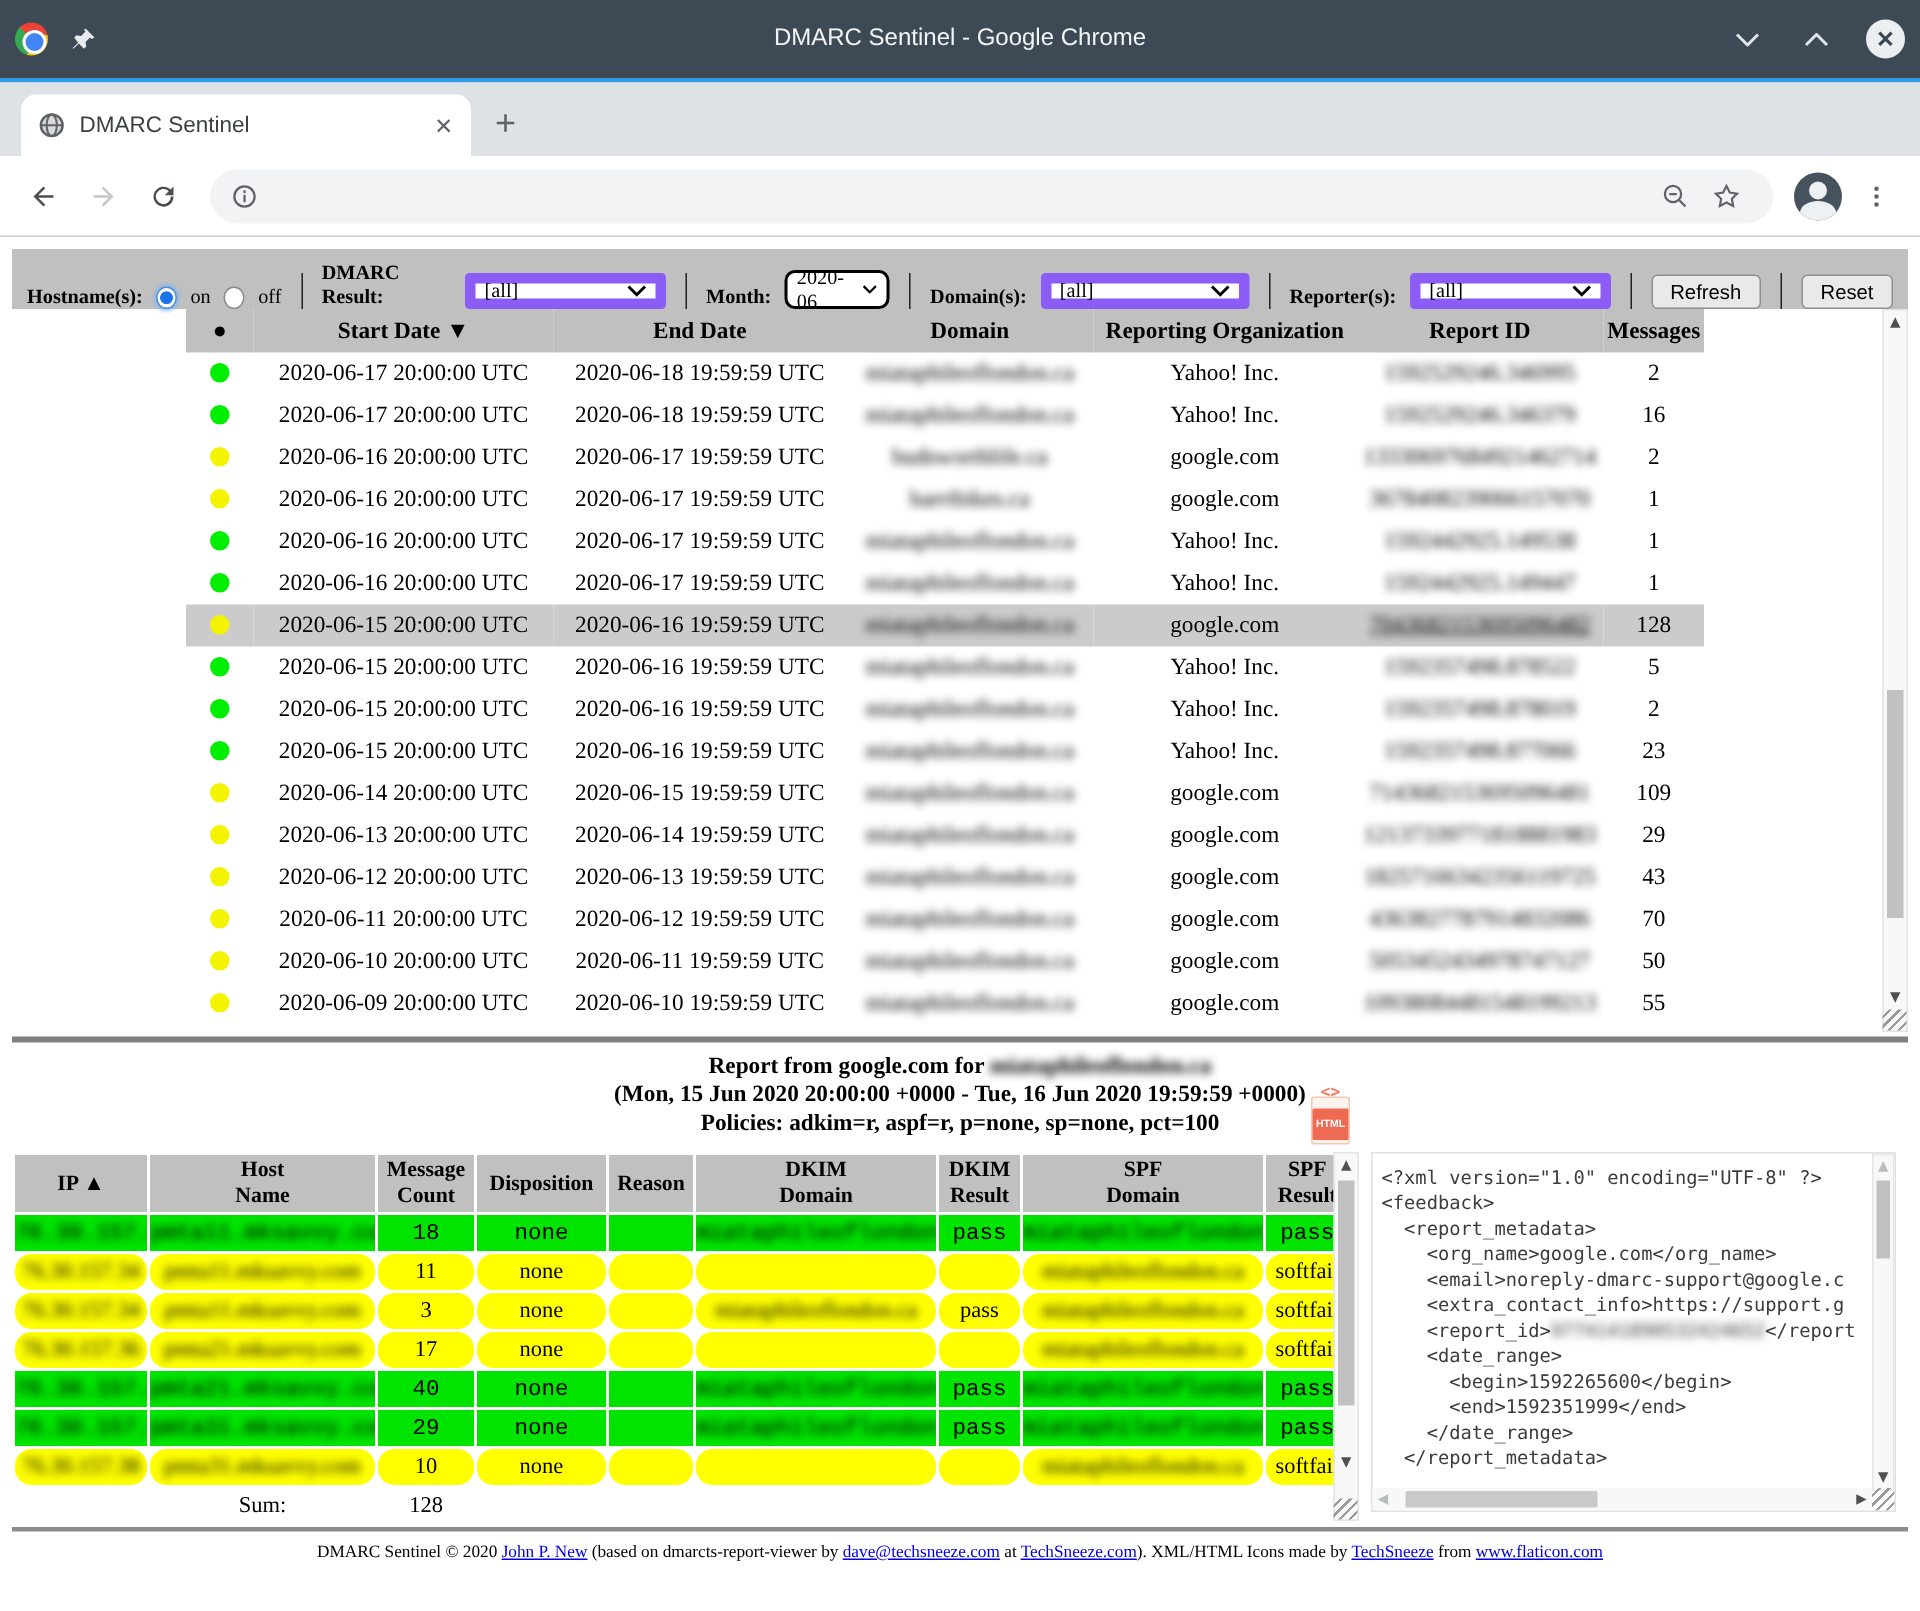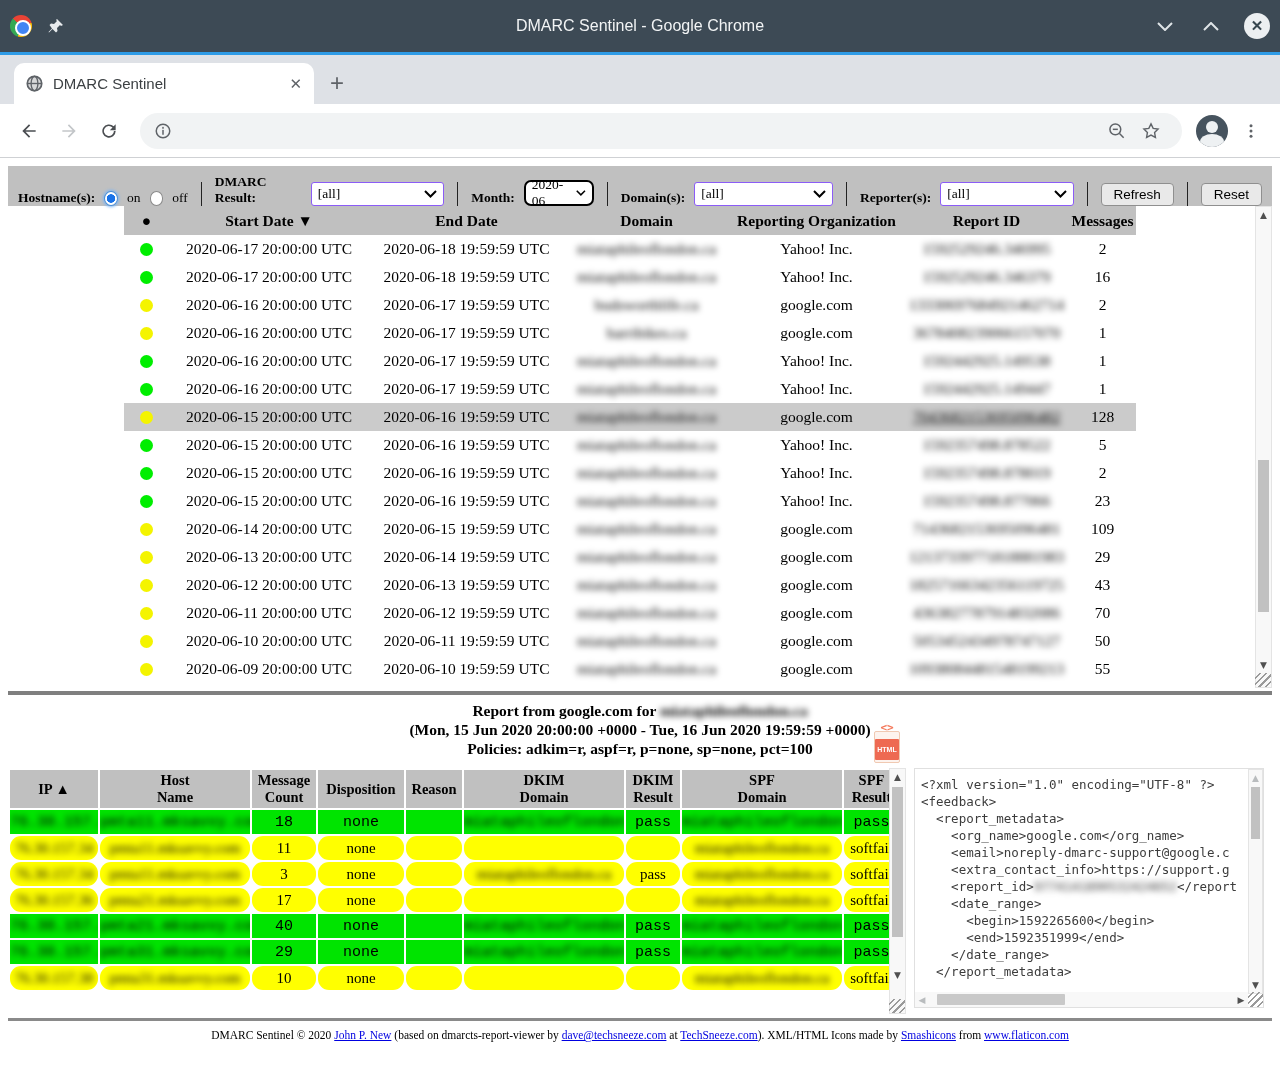--- a/index.html
+++ b/index.html
@@ -45,21 +45,21 @@
 
   
   .page { padding:8px; }
   .filterbar { background:#c0c0c0; height:40px; display:flex; align-items:flex-end;
     padding:0 10px; gap:9px; font-size:13.5px; }
   .filterbar b { font-weight:bold; }
   .vsep { width:1px; height:24px; background:#222; margin:0 4px; }
   .radio { width:15px; height:15px; border-radius:50%; background:#fff; border:1px solid #8a8a8a; display:inline-block; vertical-align:-3px; }
   .radio.on { border:1px solid #4a90d9; background:radial-gradient(circle,#1a73e8 0 4px,#fff 4.5px);
     box-shadow:0 0 3px 1px #7ab4f5; }
-  .selectbox { background:#fff; border:1px solid #8b5cf6; border-radius:3px; height:24px;
+  .selectbox { background:#fff; border:7px solid #8b5cf6; border-radius:3px; height:24px;
     display:inline-flex; align-items:center; justify-content:space-between; padding:0 6px; font-size:13.5px; }
   .selectbox svg { margin-left:8px; }
   .selectbox.month { border:2px solid #000; border-radius:7px; height:26px; }
   .btn { font-family:"Liberation Sans",sans-serif; font-size:13.5px; background:#e9e9e9;
     border:1px solid #8f8f8f; border-radius:4px; padding:3px 12px; }
 
   h1.reports-title { text-align:center; font-size:21px; margin:5px 0 3px; }
 
   .report-wrap { position:relative; height:482px; overflow:hidden; }
   table.reports { border-collapse:collapse; width:1012px; margin-left:116px; font-size:15.5px; }
@@ -526,20 +526,31 @@
               <td class="y"><span class="blur">76.30.157.38</span></td>
               <td class="y"><span class="blur">pmta31.mksavvy.com</span></td>
               <td class="y"><span>10</span></td>
               <td class="y"><span>none</span></td>
               <td class="y"><span></span></td>
               <td class="y"><span></span></td>
               <td class="y"><span></span></td>
               <td class="y"><span class="blur">miataphileoflondon.ca</span></td>
               <td class="y"><span>softfail</span></td>
             </tr>
+            <tr>
+              <td></td>
+              <td>Sum:</td>
+              <td>128</td>
+              <td></td>
+              <td></td>
+              <td></td>
+              <td></td>
+              <td></td>
+              <td></td>
+            </tr>
           </tbody>
       </table>
       <div class="sb-v" style="height:246px">
         <div class="sb-arrow">▲</div>
         <div class="sb-thumb" style="top:18px;height:150px"></div>
         <div class="sb-arrow" style="position:absolute;bottom:30px;left:0;right:0">▼</div>
         <div class="grip" style="bottom:0;right:0"></div>
       </div>
     </div>
 
@@ -552,14 +563,14 @@
       </div>
       <div class="sb-h">
         <div class="sb-arrow" style="color:#b9bcbe">◀</div>
         <div class="hthumb" style="width:128px;margin-left:8px"></div>
         <div class="sb-arrow" style="margin-left:auto">▶</div>
       </div>
       <div class="grip" style="bottom:0;right:0;width:15px;height:15px"></div>
     </div>
   </div>
 
-  <div class="footer"><span>DMARC Sentinel © 2020 </span><a href="#">John P. New</a><span> (based on dmarcts-report-viewer by </span><a href="#">dave@techsneeze.com</a><span> at </span><a href="#">TechSneeze.com</a><span>). XML/HTML Icons made by </span><a href="#">Smashicons</a><span> from </span><a href="#">www.flaticon.com</a></div>
+  <div class="footer"><span>DMARC Sentinel © 2020 </span><a href="#">John P. New</a><span> (based on dmarcts-report-viewer by </span><a href="#">dave@techsneeze.com</a><span> at </span><a href="#">TechSneeze.com</a><span>). XML/HTML Icons made by </span><a href="#">TechSneeze</a><span> from </span><a href="#">www.flaticon.com</a></div>
 </div>
 
 </body></html>

